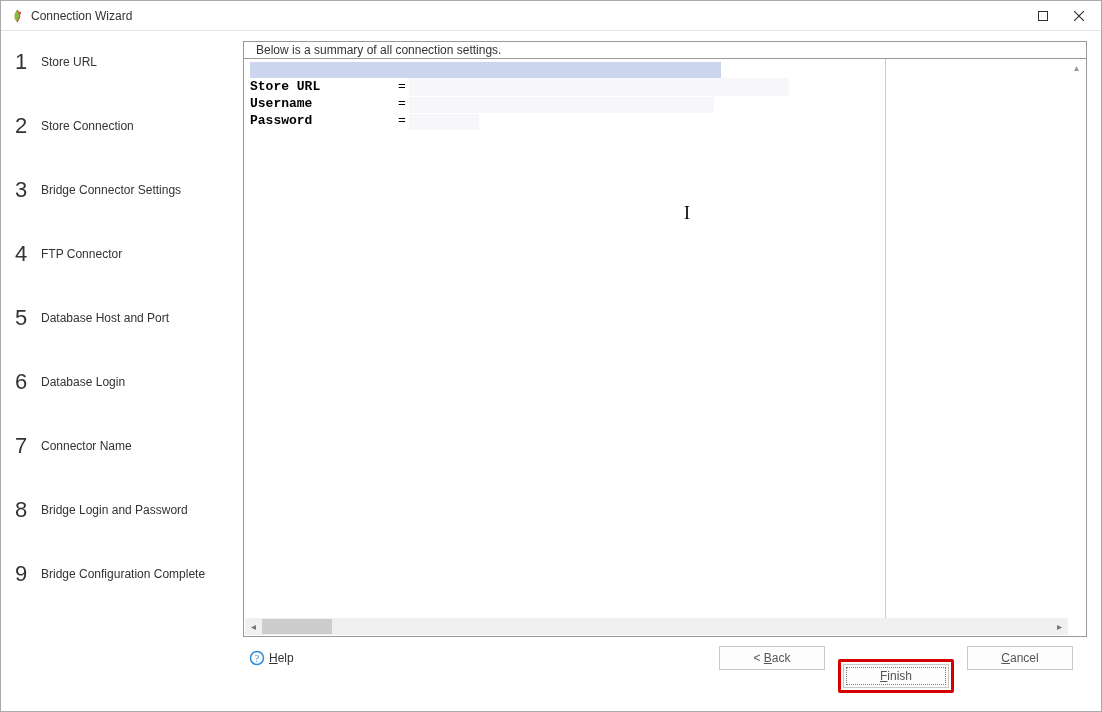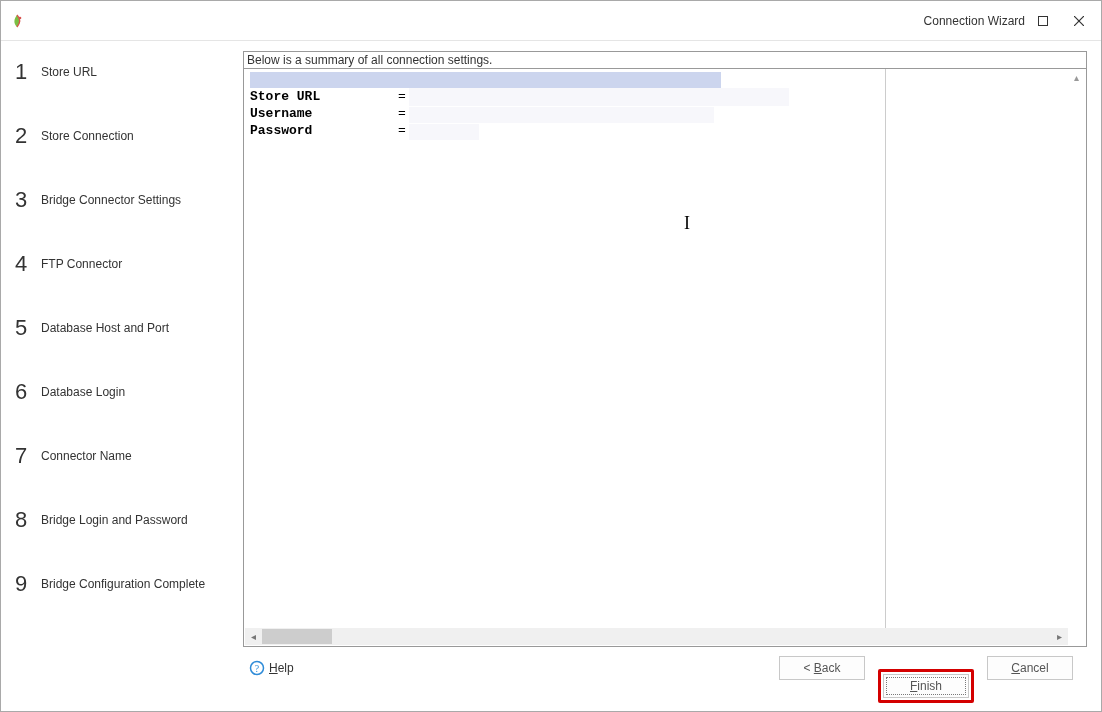--- a/index.html
+++ b/index.html
@@ -17,26 +17,25 @@
     }
     .window {
       width: 1102px;
       height: 712px;
       border: 1px solid #a9a9a9;
       display: flex;
       flex-direction: column;
       background: #fff;
     }
     .titlebar {
-      height: 40px;
+      height: 30px;
       display: flex;
       align-items: center;
       padding: 0 4px 0 8px;
       border-bottom: 1px solid #e5e5e5;
-      text-align: right;
     }
     .titlebar .app-icon {
       width: 16px;
       height: 16px;
       margin-right: 6px;
     }
     .titlebar .title-text {
       flex: 1;
       font-size: 12px;
       color: #333;
@@ -83,21 +82,21 @@
     }
     .mainpane {
       flex: 1;
       padding: 10px 14px 10px 4px;
       display: flex;
       flex-direction: column;
       min-height: 0;
     }
     .summary-header {
       border: 1px solid #999;
-      padding: 1px 3px;
+      padding: 1px 12px;
       font-size: 12px;
       color: #333;
       background: #fff;
     }
     .summary-box {
       border: 1px solid #999;
       border-top: none;
       height: 578px;
       position: relative;
       background: #fff;
@@ -212,21 +211,21 @@
     }
     .help .qicon {
       width: 16px;
       height: 16px;
       margin-right: 4px;
     }
     .help .link {
     }
     .footer .spacer { flex: 1; }
     .btn {
-      width: 86px;
+      width: 106px;
       height: 24px;
       border: 1px solid #c8c8c8;
       background: #fdfdfd;
       font-size: 12px;
       color: #555;
       margin-left: 18px;
       cursor: pointer;
       display: inline-flex;
       align-items: center;
       justify-content: center;

